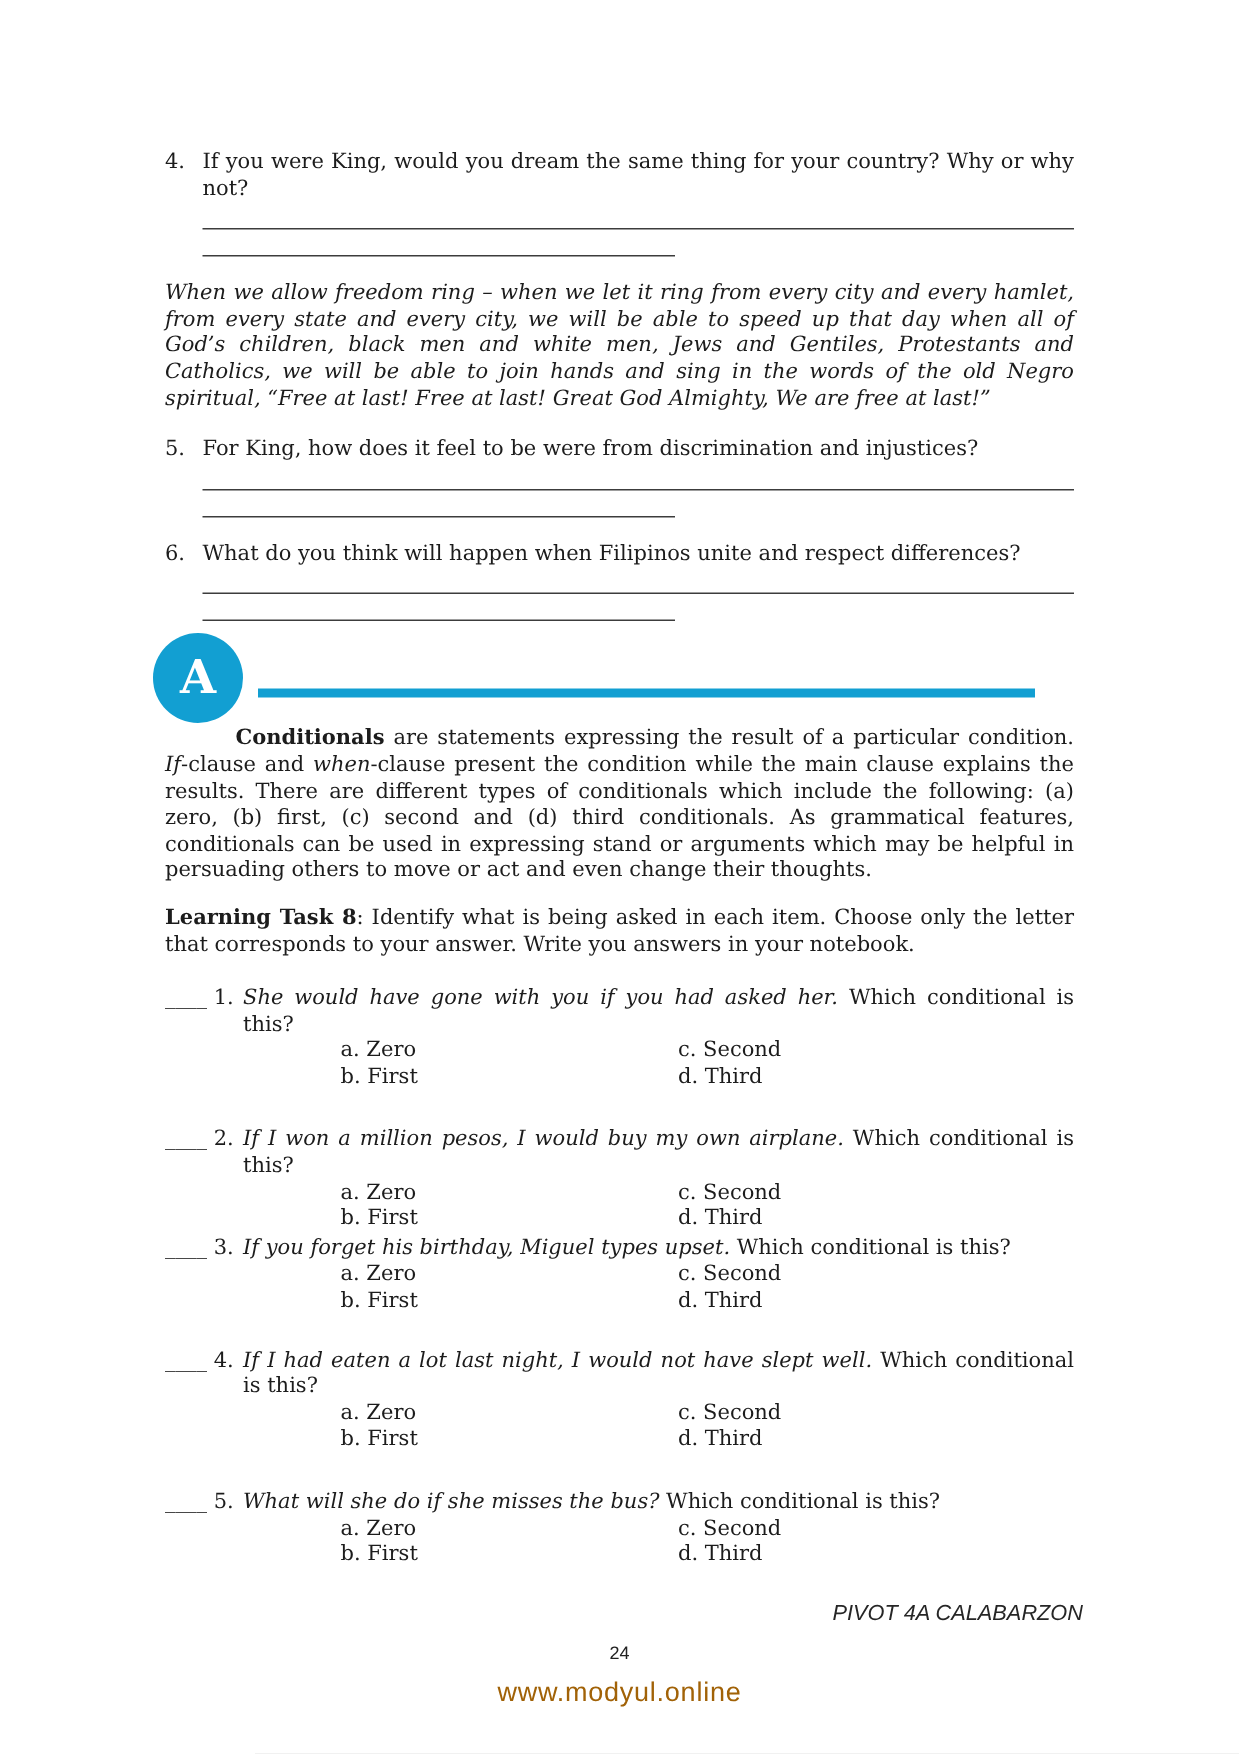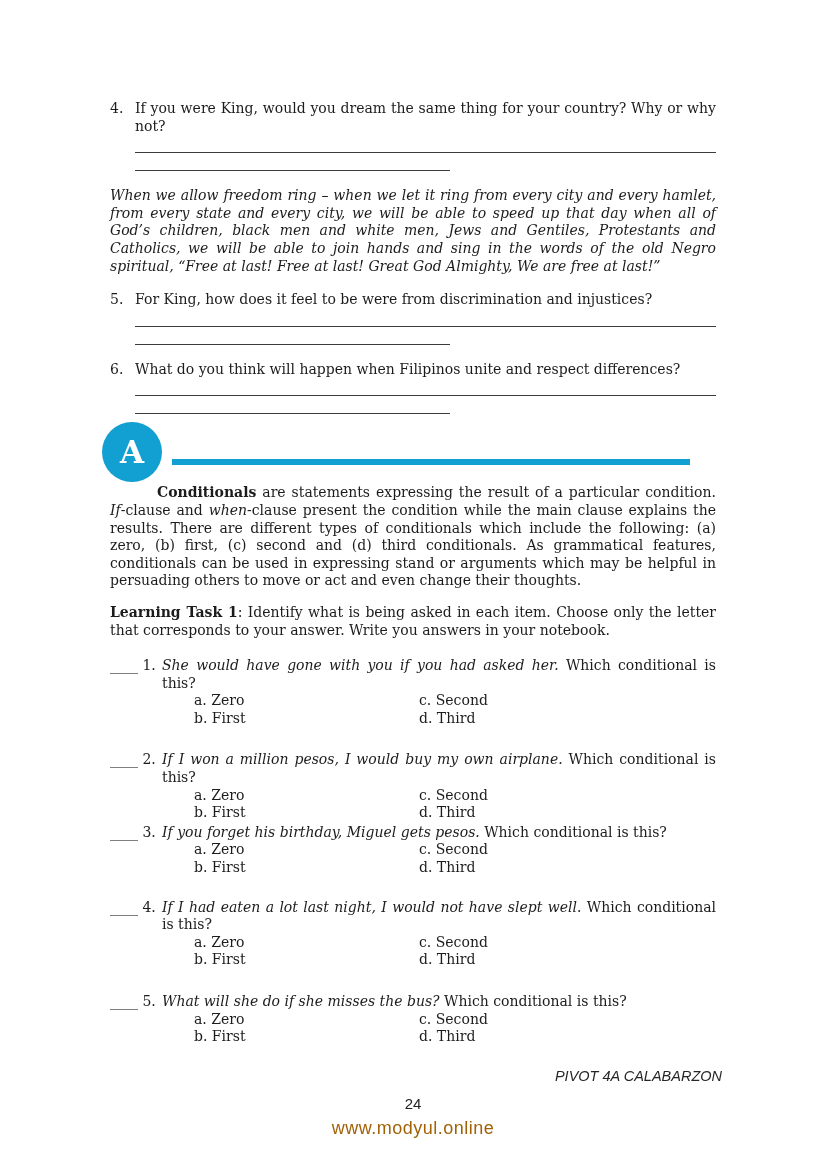--- a/index.html
+++ b/index.html
@@ -35,39 +35,39 @@
   .accent-line { position:absolute; left:62px; top:37px; width:518px; height:6px; }
 
   .para { text-align:justify; line-height:17.6px; }
   .para.indent { text-indent:47px; margin-top:4px; }
   .task-intro { margin-top:14px; text-align:justify; line-height:17.6px; }
 
   .item { display:flex; line-height:17.6px; }
   .item-label { width:52px; flex:none; white-space:nowrap; }
   .item-body { flex:1; text-align:justify; }
   .options {
-    margin-left:84px;
+    margin-left:117px;
     display:grid; grid-template-columns:225px auto;
     justify-content:start;
     line-height:17.6px;
   }
   .mt18 { margin-top:18px; }
   .mt24 { margin-top:24px; }
   .mt2  { margin-top:2px; }
   .mt22 { margin-top:22px; }
 
   .footer-brand {
     position:absolute; right:104px; top:1068px;
     font-family:"Liberation Sans", sans-serif;
     font-style:italic; font-size:14.5px; color:#262626;text-align:right;
   }
   .page-num {
     position:absolute; left:0; top:1095px; width:100%;
     text-align:center; font-family:"Liberation Sans", sans-serif;
-    font-size:15px; color:#222;
+    font-size:12px; color:#222;
   }
   .watermark {
     position:absolute; left:0; top:1118px; width:100%;
     text-align:center; font-family:"Liberation Sans", sans-serif;
     font-size:18px; color:#a16207; letter-spacing:0.5px;
   }
 </style>
 </head>
 <body>
 
@@ -105,21 +105,21 @@
 
     <div class="sec-head">
       <div class="badge" style="background-color: rgb(18, 159, 210);">
         <span>A</span>
       </div>
       <div class="accent-line" style="background-color: rgb(18, 159, 210);"></div>
     </div>
 
     <p class="para indent"><b>Conditionals</b><span> are statements expressing the result of a particular condition. </span><i>If</i><span>-clause and </span><i>when</i><span>-clause present the condition while the main clause explains the results. There are different types of conditionals which include the following: (a) zero, (b) first, (c) second and (d) third conditionals. As grammatical features, conditionals can be used in expressing stand or arguments which may be helpful in persuading others to move or act and even change their thoughts.</span></p>
 
-    <p class="task-intro"><b>Learning Task 1</b><span>: Identify what is being asked in each item. Choose only the letter that corresponds to your answer. Write you answers in your notebook.</span></p>
+    <p class="task-intro"><b>Learning Task 8</b><span>: Identify what is being asked in each item. Choose only the letter that corresponds to your answer. Write you answers in your notebook.</span></p>
 
     <div class="item mt18">
       <span class="item-label"><span>____</span> <span>1.</span></span>
       <div class="item-body"><i>She would have gone with you if you had asked her.</i><span> Which conditional is this?</span></div>
     </div>
     <div class="options">
       <span>a. Zero</span>
       <span>c. Second</span>
       <span>b. First</span>
       <span>d. Third</span>
@@ -131,21 +131,21 @@
     </div>
     <div class="options">
       <span>a. Zero</span>
       <span>c. Second</span>
       <span>b. First</span>
       <span>d. Third</span>
     </div>
 
     <div class="item mt2">
       <span class="item-label"><span>____</span> <span>3.</span></span>
-      <div class="item-body"><i>If you forget his birthday, Miguel gets pesos.</i><span> Which conditional is this?</span></div>
+      <div class="item-body"><i>If you forget his birthday, Miguel types upset.</i><span> Which conditional is this?</span></div>
     </div>
     <div class="options">
       <span>a. Zero</span>
       <span>c. Second</span>
       <span>b. First</span>
       <span>d. Third</span>
     </div>
 
     <div class="item mt22">
       <span class="item-label"><span>____</span> <span>4.</span></span>

